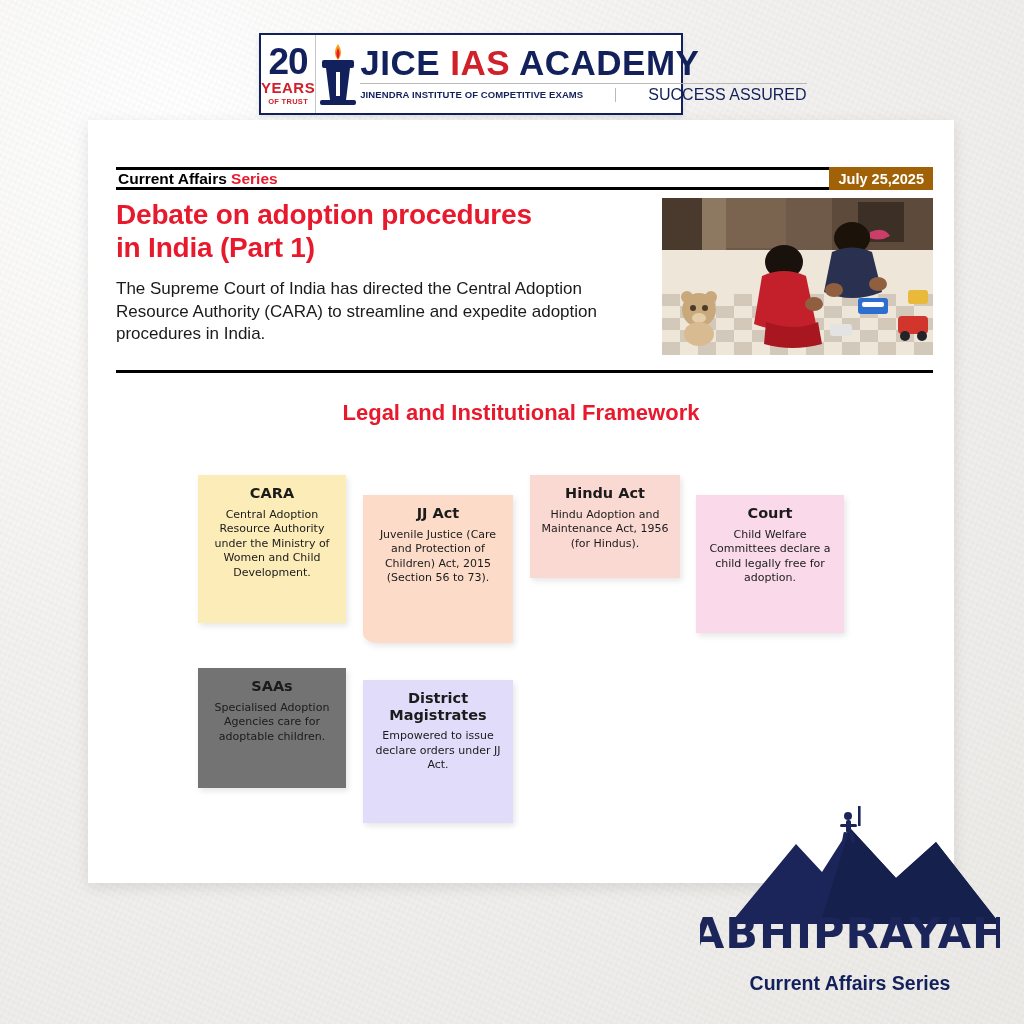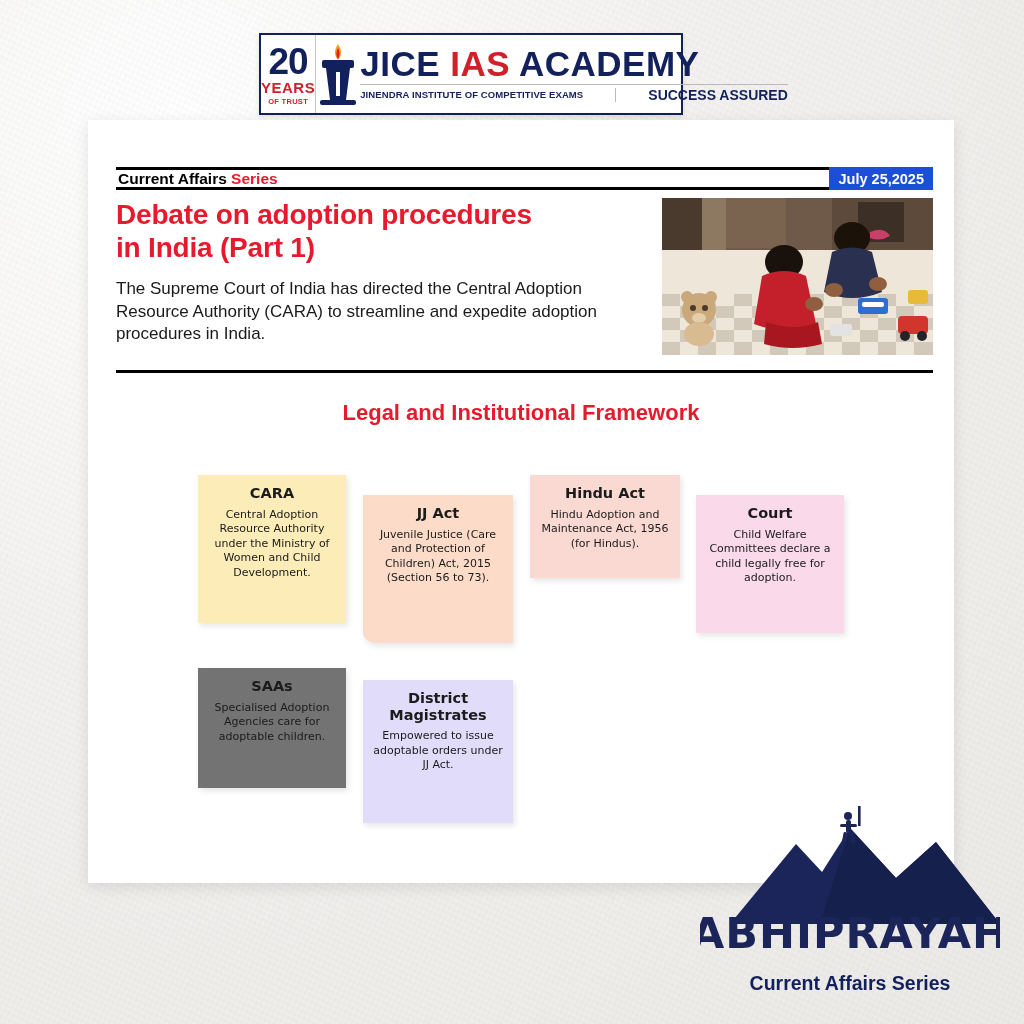--- a/index.html
+++ b/index.html
@@ -111,22 +111,22 @@
     letter-spacing: 0.1px;
     white-space: nowrap;
   }
   .logo-sub .sep {
     width: 1px;
     height: 14px;
     background: #b9b9b9;
     margin: 0 8px;
   }
   .logo-sub .assured {
-    font-size: 14px;
-    font-weight: bold;
+    font-size: 16px;
+    font-weight: normal;
     color: #12205c;
     white-space: nowrap;
   }
 
   
   .card {
     position: absolute;
     left: 88px;
     top: 120px;
     width: 866px;
@@ -154,21 +154,21 @@
   }
   .ca-title {
     font-size: 15.5px;
     font-weight: bold;
     color: #000;
   }
   .ca-title .red {
     color: #e8192c;
   }
   .date-box {
-    background: #1d4ed8;
+    background: #a16207;
     color: #fff;
     font-size: 14.5px;
     font-weight: bold;
     display: flex;
     align-items: center;
     padding: 0 9px 0 10px;
   }
 
   .lead {
     position: absolute;
@@ -443,21 +443,21 @@
       <div class="nb">Child Welfare Committees declare a child legally free for adoption.</div>
     </div>
 
     <div class="note" id="note-saa" style="background: #737373;">
       <div class="nt">SAAs</div>
       <div class="nb">Specialised Adoption Agencies care for adoptable children.</div>
     </div>
 
     <div class="note" id="note-dm" style="background: rgb(226, 220, 251);">
       <div class="nt">District Magistrates</div>
-      <div class="nb">Empowered to issue adoptable orders under JJ Act.</div>
+      <div class="nb">Empowered to issue declare orders under JJ Act.</div>
     </div>
 
   </div>
 </div>
 
 <div class="brand">
   <svg width="300" height="170" viewBox="0 0 300 170">
 
     <path d="M30 118 L96 38 L122 66 L150 22 L196 72 L236 36 L300 118 Z" fill="#1b2559"></path>
     <path d="M120 118 L150 22 L196 72 L236 36 L300 118 Z" fill="#16204c"></path>

